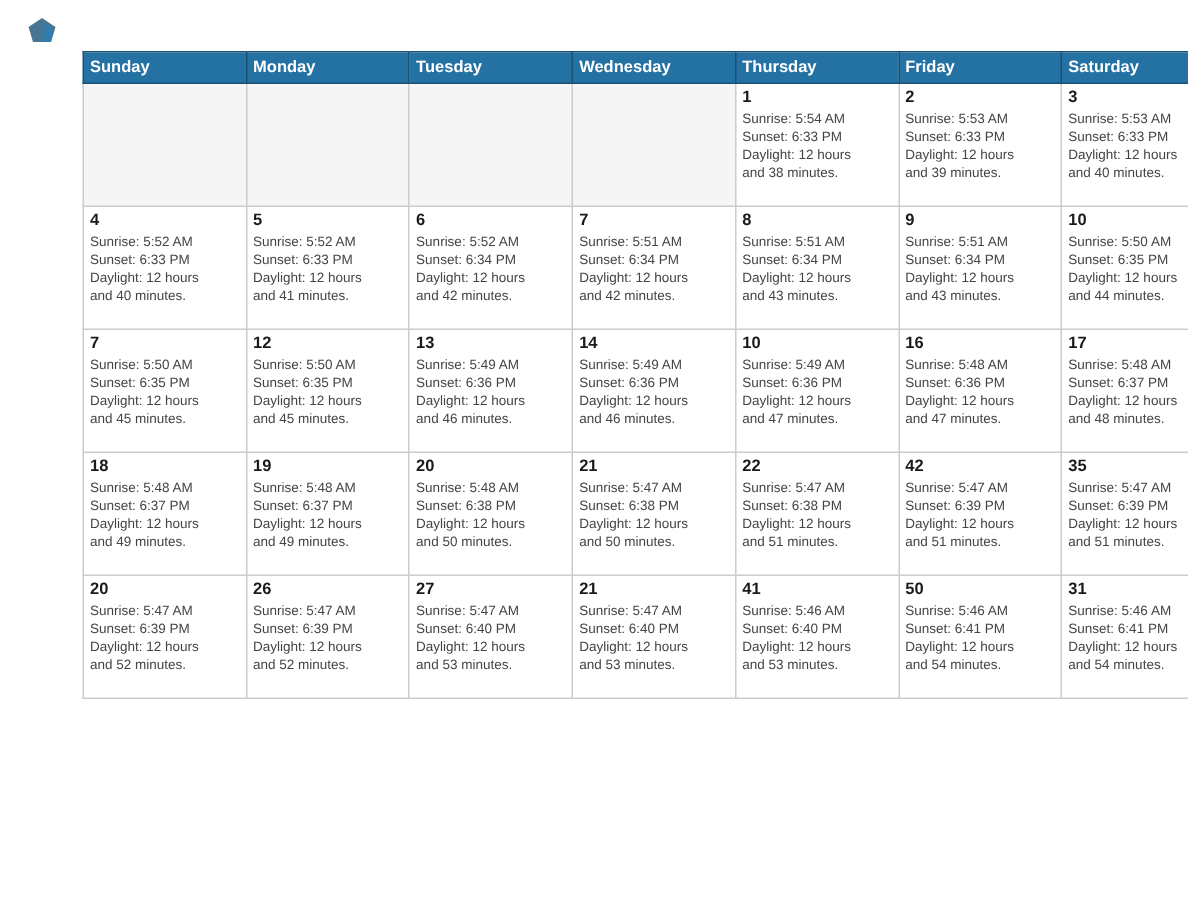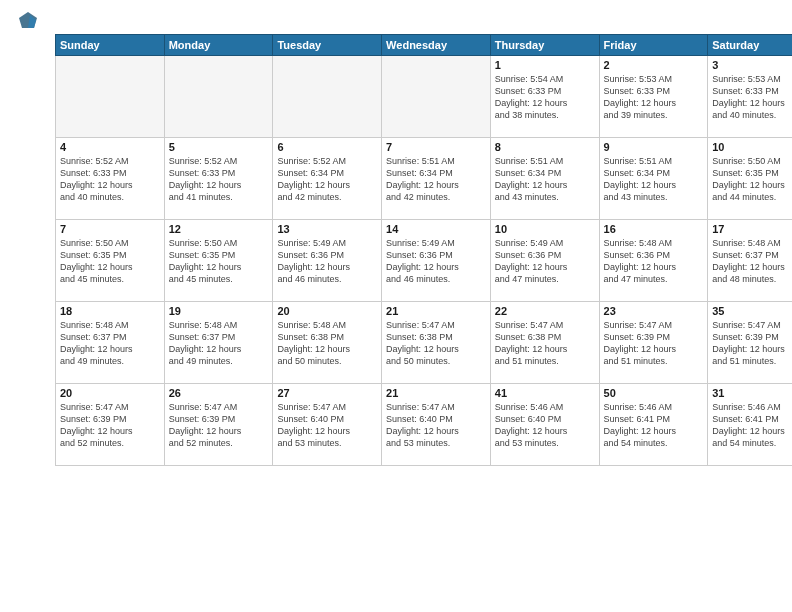--- a/index.html
+++ b/index.html
@@ -271,21 +271,21 @@
 and 50 minutes.</div>
           </td>
           <td>
             <div class="day-num">22</div>
             <div class="day-info" style="white-space: pre-line;">Sunrise: 5:47 AM
 Sunset: 6:38 PM
 Daylight: 12 hours
 and 51 minutes.</div>
           </td>
           <td>
-            <div class="day-num">23</div>
+            <div class="day-num">42</div>
             <div class="day-info" style="white-space: pre-line;">Sunrise: 5:47 AM
 Sunset: 6:39 PM
 Daylight: 12 hours
 and 51 minutes.</div>
           </td>
           <td>
             <div class="day-num">35</div>
             <div class="day-info" style="white-space: pre-line;">Sunrise: 5:47 AM
 Sunset: 6:39 PM
 Daylight: 12 hours

